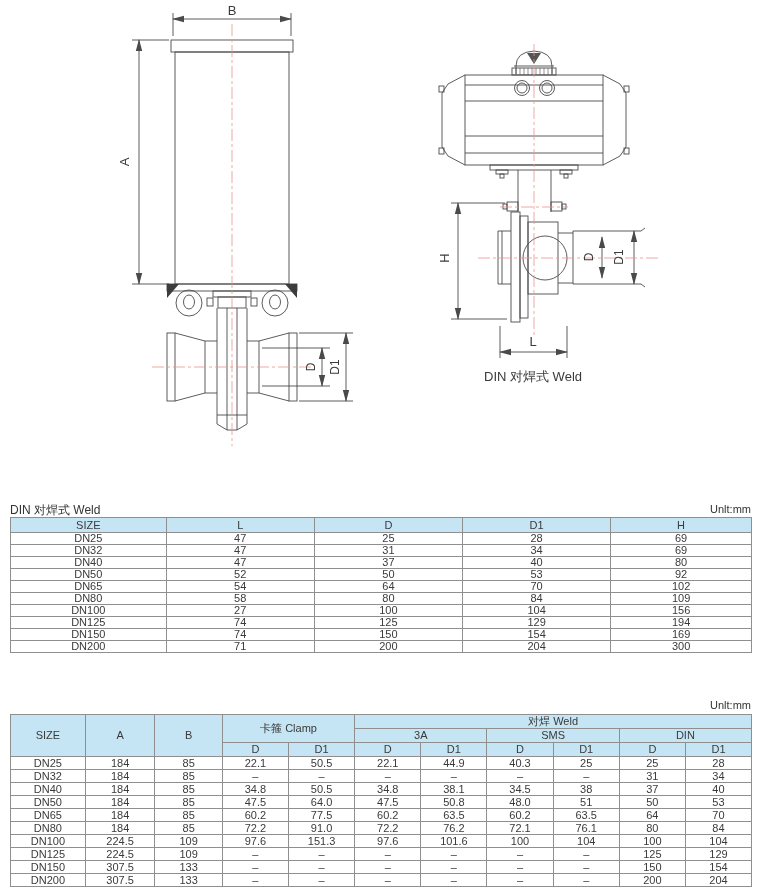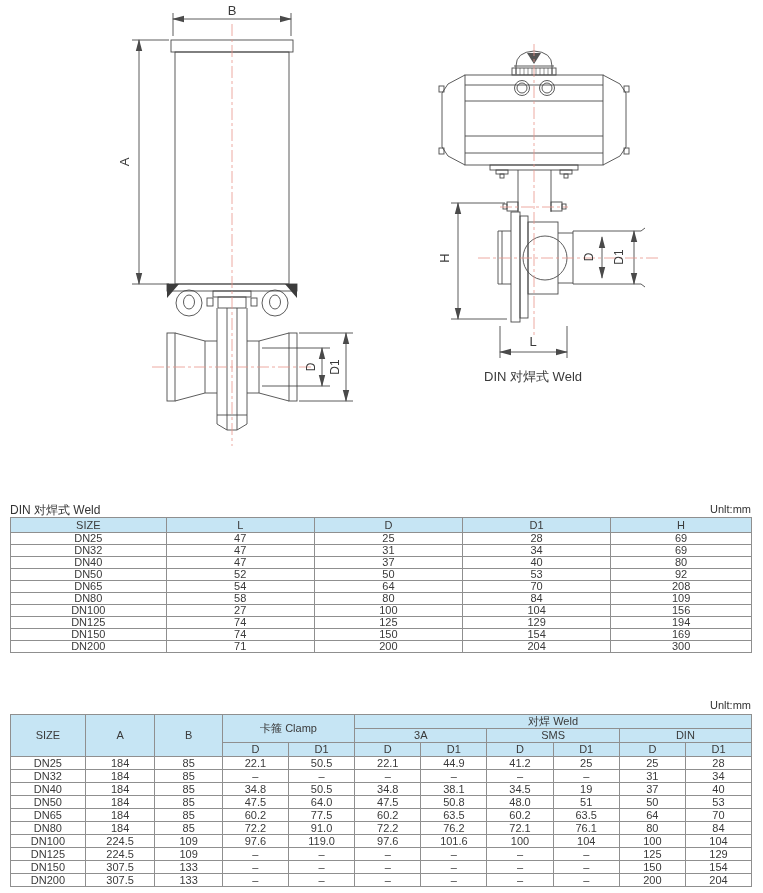--- a/index.html
+++ b/index.html
@@ -237,21 +237,21 @@
           <td>52</td>
           <td>50</td>
           <td>53</td>
           <td>92</td>
         </tr>
         <tr>
           <td>DN65</td>
           <td>54</td>
           <td>64</td>
           <td>70</td>
-          <td>208</td>
+          <td>102</td>
         </tr>
         <tr>
           <td>DN80</td>
           <td>58</td>
           <td>80</td>
           <td>84</td>
           <td>109</td>
         </tr>
         <tr>
           <td>DN100</td>
@@ -325,21 +325,21 @@
     </thead>
     <tbody id="t2-body">
         <tr>
           <td>DN25</td>
           <td>184</td>
           <td>85</td>
           <td>22.1</td>
           <td>50.5</td>
           <td>22.1</td>
           <td>44.9</td>
-          <td>41.2</td>
+          <td>40.3</td>
           <td>25</td>
           <td>25</td>
           <td>28</td>
         </tr>
         <tr>
           <td>DN32</td>
           <td>184</td>
           <td>85</td>
           <td>–</td>
           <td>–</td>
@@ -352,21 +352,21 @@
         </tr>
         <tr>
           <td>DN40</td>
           <td>184</td>
           <td>85</td>
           <td>34.8</td>
           <td>50.5</td>
           <td>34.8</td>
           <td>38.1</td>
           <td>34.5</td>
-          <td>19</td>
+          <td>38</td>
           <td>37</td>
           <td>40</td>
         </tr>
         <tr>
           <td>DN50</td>
           <td>184</td>
           <td>85</td>
           <td>47.5</td>
           <td>64.0</td>
           <td>47.5</td>
@@ -400,21 +400,21 @@
           <td>72.1</td>
           <td>76.1</td>
           <td>80</td>
           <td>84</td>
         </tr>
         <tr>
           <td>DN100</td>
           <td>224.5</td>
           <td>109</td>
           <td>97.6</td>
-          <td>119.0</td>
+          <td>151.3</td>
           <td>97.6</td>
           <td>101.6</td>
           <td>100</td>
           <td>104</td>
           <td>100</td>
           <td>104</td>
         </tr>
         <tr>
           <td>DN125</td>
           <td>224.5</td>

